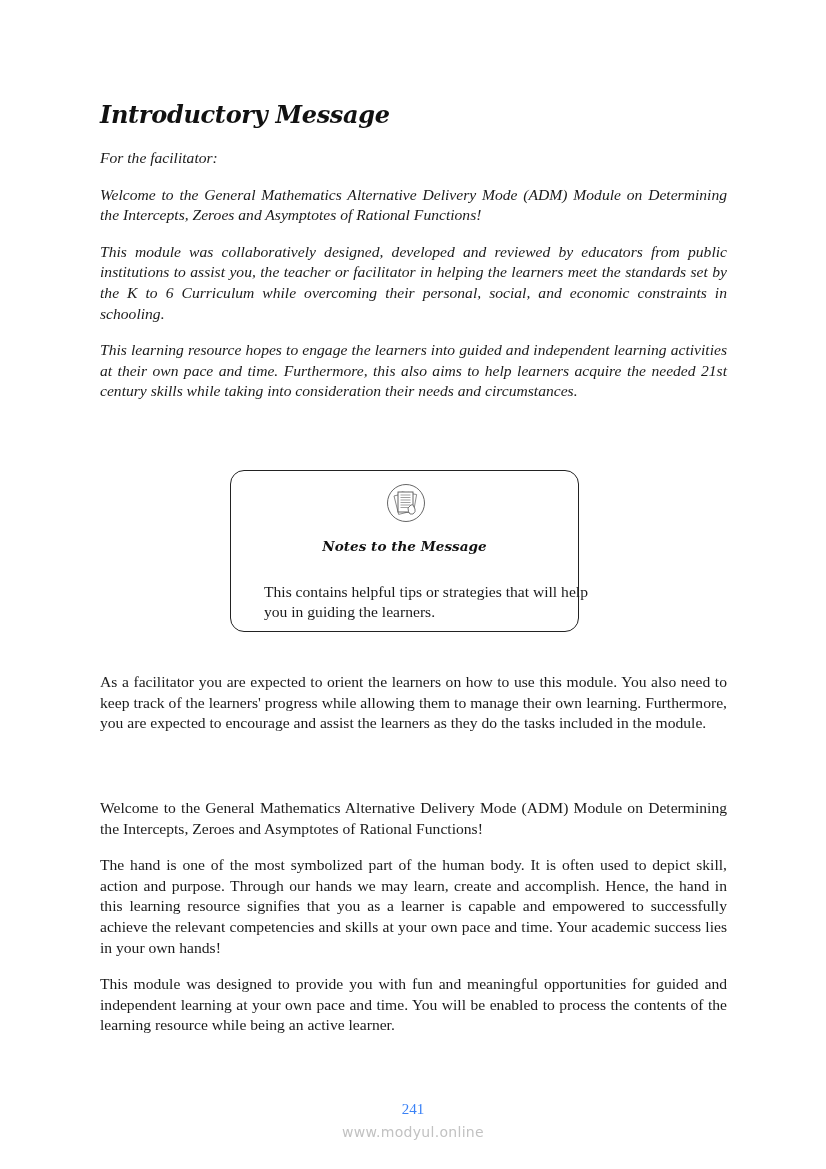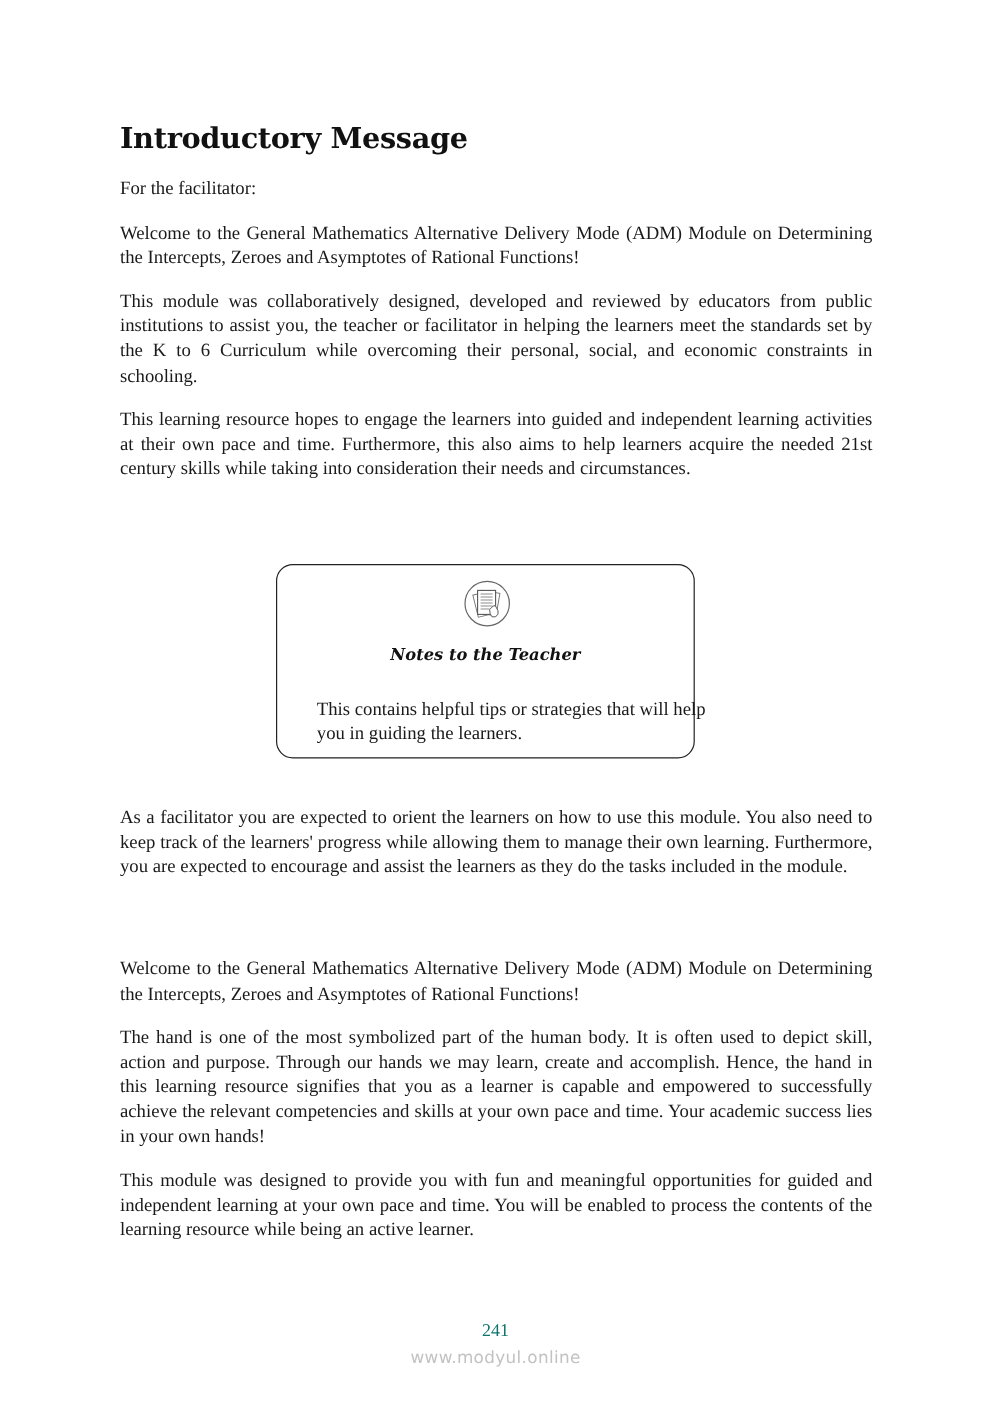--- a/index.html
+++ b/index.html
@@ -13,20 +13,21 @@
       position: relative;
       overflow: hidden;
       font-family: "DejaVu Serif", "Liberation Serif", serif;
       color: #1a1a1a;
     }
     .page {
       position: absolute;
       left: 100px;
       top: 98px;
       width: 627px;
+      font-style: italic;
     }
     h1 {
       font-family: "DejaVu Serif", serif;
       font-weight: bold;
       font-size: 24px;
       letter-spacing: -0.3px;
       margin: 0 0 10px 0;
       line-height: 34px;
       color: #111;
     }
@@ -92,21 +93,21 @@
       width: 627px;
     }
     .footer-page {
       position: absolute;
       left: 0;
       right: 0;
       top: 1101px;
       text-align: center;
       font-family: "Liberation Serif", serif;
       font-size: 15px;
-      color: #0f766e;
+      color: #3b82f6;
     }
     .footer-url {
       position: absolute;
       left: 0;
       right: 0;
       top: 1124px;
       text-align: center;
       font-family: "DejaVu Sans", sans-serif;
       font-size: 14px;
       color: #c2c2c2;
@@ -131,21 +132,21 @@
     <rect x="14" y="10" width="15" height="19" fill="#fff" stroke="#777" stroke-width="0.8" transform="rotate(10 21 20)"></rect>
     <rect x="12" y="9" width="15" height="20" fill="#fff" stroke="#555" stroke-width="0.9"></rect>
     <line x1="14.5" y1="12" x2="24.5" y2="12" stroke="#777" stroke-width="0.7"></line>
     <line x1="14.5" y1="14.5" x2="24.5" y2="14.5" stroke="#777" stroke-width="0.7"></line>
     <line x1="14.5" y1="17" x2="24.5" y2="17" stroke="#777" stroke-width="0.7"></line>
     <line x1="14.5" y1="19.5" x2="24.5" y2="19.5" stroke="#777" stroke-width="0.7"></line>
     <line x1="14.5" y1="22" x2="24.5" y2="22" stroke="#777" stroke-width="0.7"></line>
     <line x1="14.5" y1="24.5" x2="22" y2="24.5" stroke="#777" stroke-width="0.7"></line>
     <path d="M22 25 L25 22 Q27 21 27.5 23 L29 26 Q30 29 27 31 L24 31 Q22 29 22 25 Z" fill="#fff" stroke="#555" stroke-width="0.8"></path>
   </svg>
-  <div class="notes-title">Notes to the Teacher</div>
+  <div class="notes-title">Notes to the Message</div>
   <p class="notes-text">This contains helpful tips or strategies that will help you in guiding the learners.</p>
 </div>
 
 <div class="after-box">
   <p>As a facilitator you are expected to orient the learners on how to use this module. You also need to keep track of the learners' progress while allowing them to manage their own learning. Furthermore, you are expected to encourage and assist the learners as they do the tasks included in the module.</p>
 </div>
 
 <div class="learner">
   <p>Welcome to the General Mathematics Alternative Delivery Mode (ADM) Module on Determining the Intercepts, Zeroes and Asymptotes of Rational Functions!</p>
   <p>The hand is one of the most symbolized part of the human body. It is often used to depict skill, action and purpose. Through our hands we may learn, create and accomplish. Hence, the hand in this learning resource signifies that you as a learner is capable and empowered to successfully achieve the relevant competencies and skills at your own pace and time. Your academic success lies in your own hands!</p>

